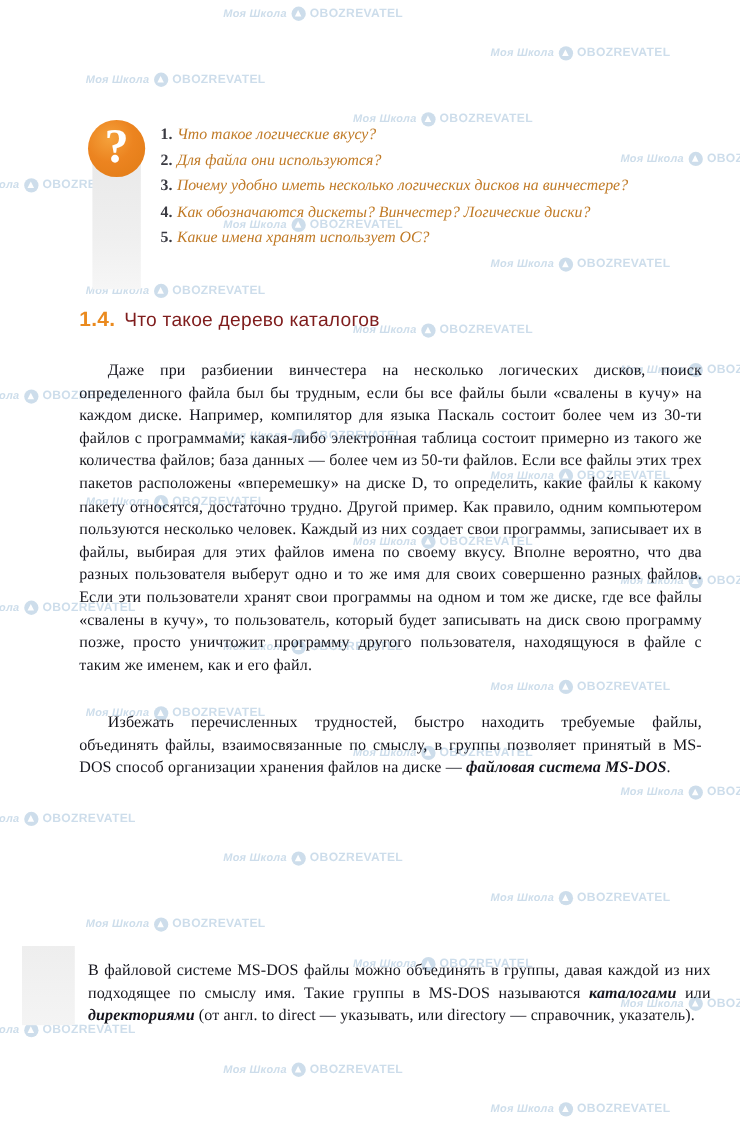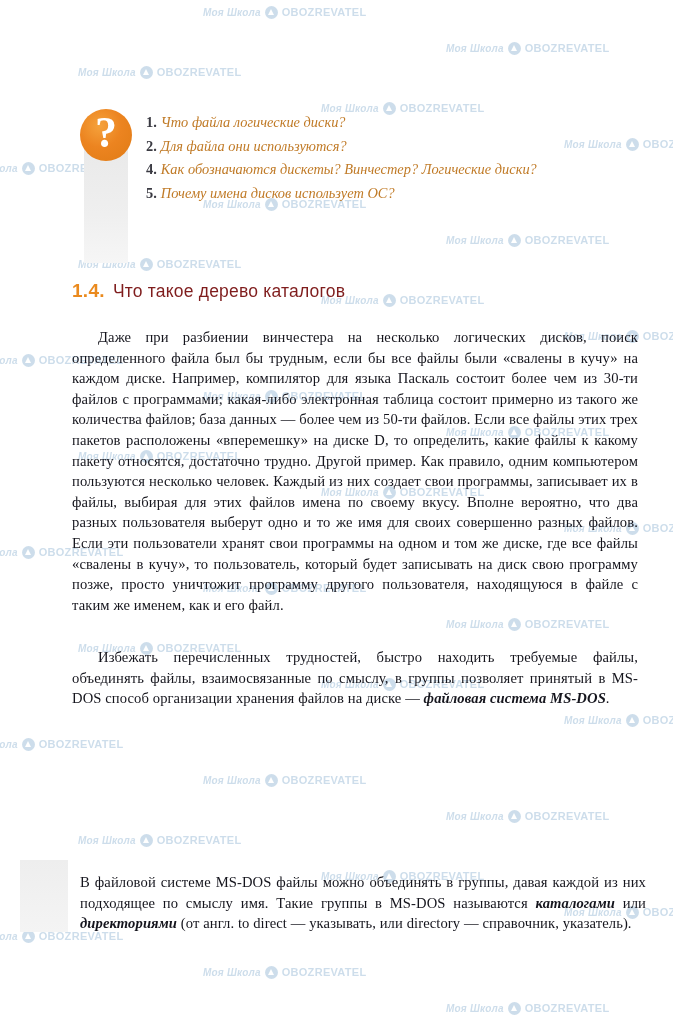--- a/index.html
+++ b/index.html
@@ -379,30 +379,33 @@
   <div class="content">
 
 
     <div class="q-block">
       <div class="q-gray"></div>
       <div class="q-circle">
         <div class="q-mark">?</div>
       </div>
       <div class="q-list">
         <span class="q-item">
-          <span class="q-num">1.</span><span>Что файла логические диски?</span>
+          <span class="q-num">1.</span><span>Что такое логические вкусу?</span>
         </span>
         <span class="q-item">
           <span class="q-num">2.</span><span>Для файла они используются?</span>
         </span>
         <span class="q-item">
+          <span class="q-num">3.</span><span>Почему удобно иметь несколько логических дисков на винчестере?</span>
+        </span>
+        <span class="q-item">
           <span class="q-num">4.</span><span>Как обозначаются дискеты? Винчестер? Логические диски?</span>
         </span>
         <span class="q-item">
-          <span class="q-num">5.</span><span>Почему имена дисков использует ОС?</span>
+          <span class="q-num">5.</span><span>Какие имена хранят использует ОС?</span>
         </span>
       </div>
     </div>
 
     <div class="sec-head">
       <span class="sec-num">1.4.</span>
       <span class="sec-title">Что такое дерево каталогов</span>
     </div>
 
     <div class="para" id="body1">

